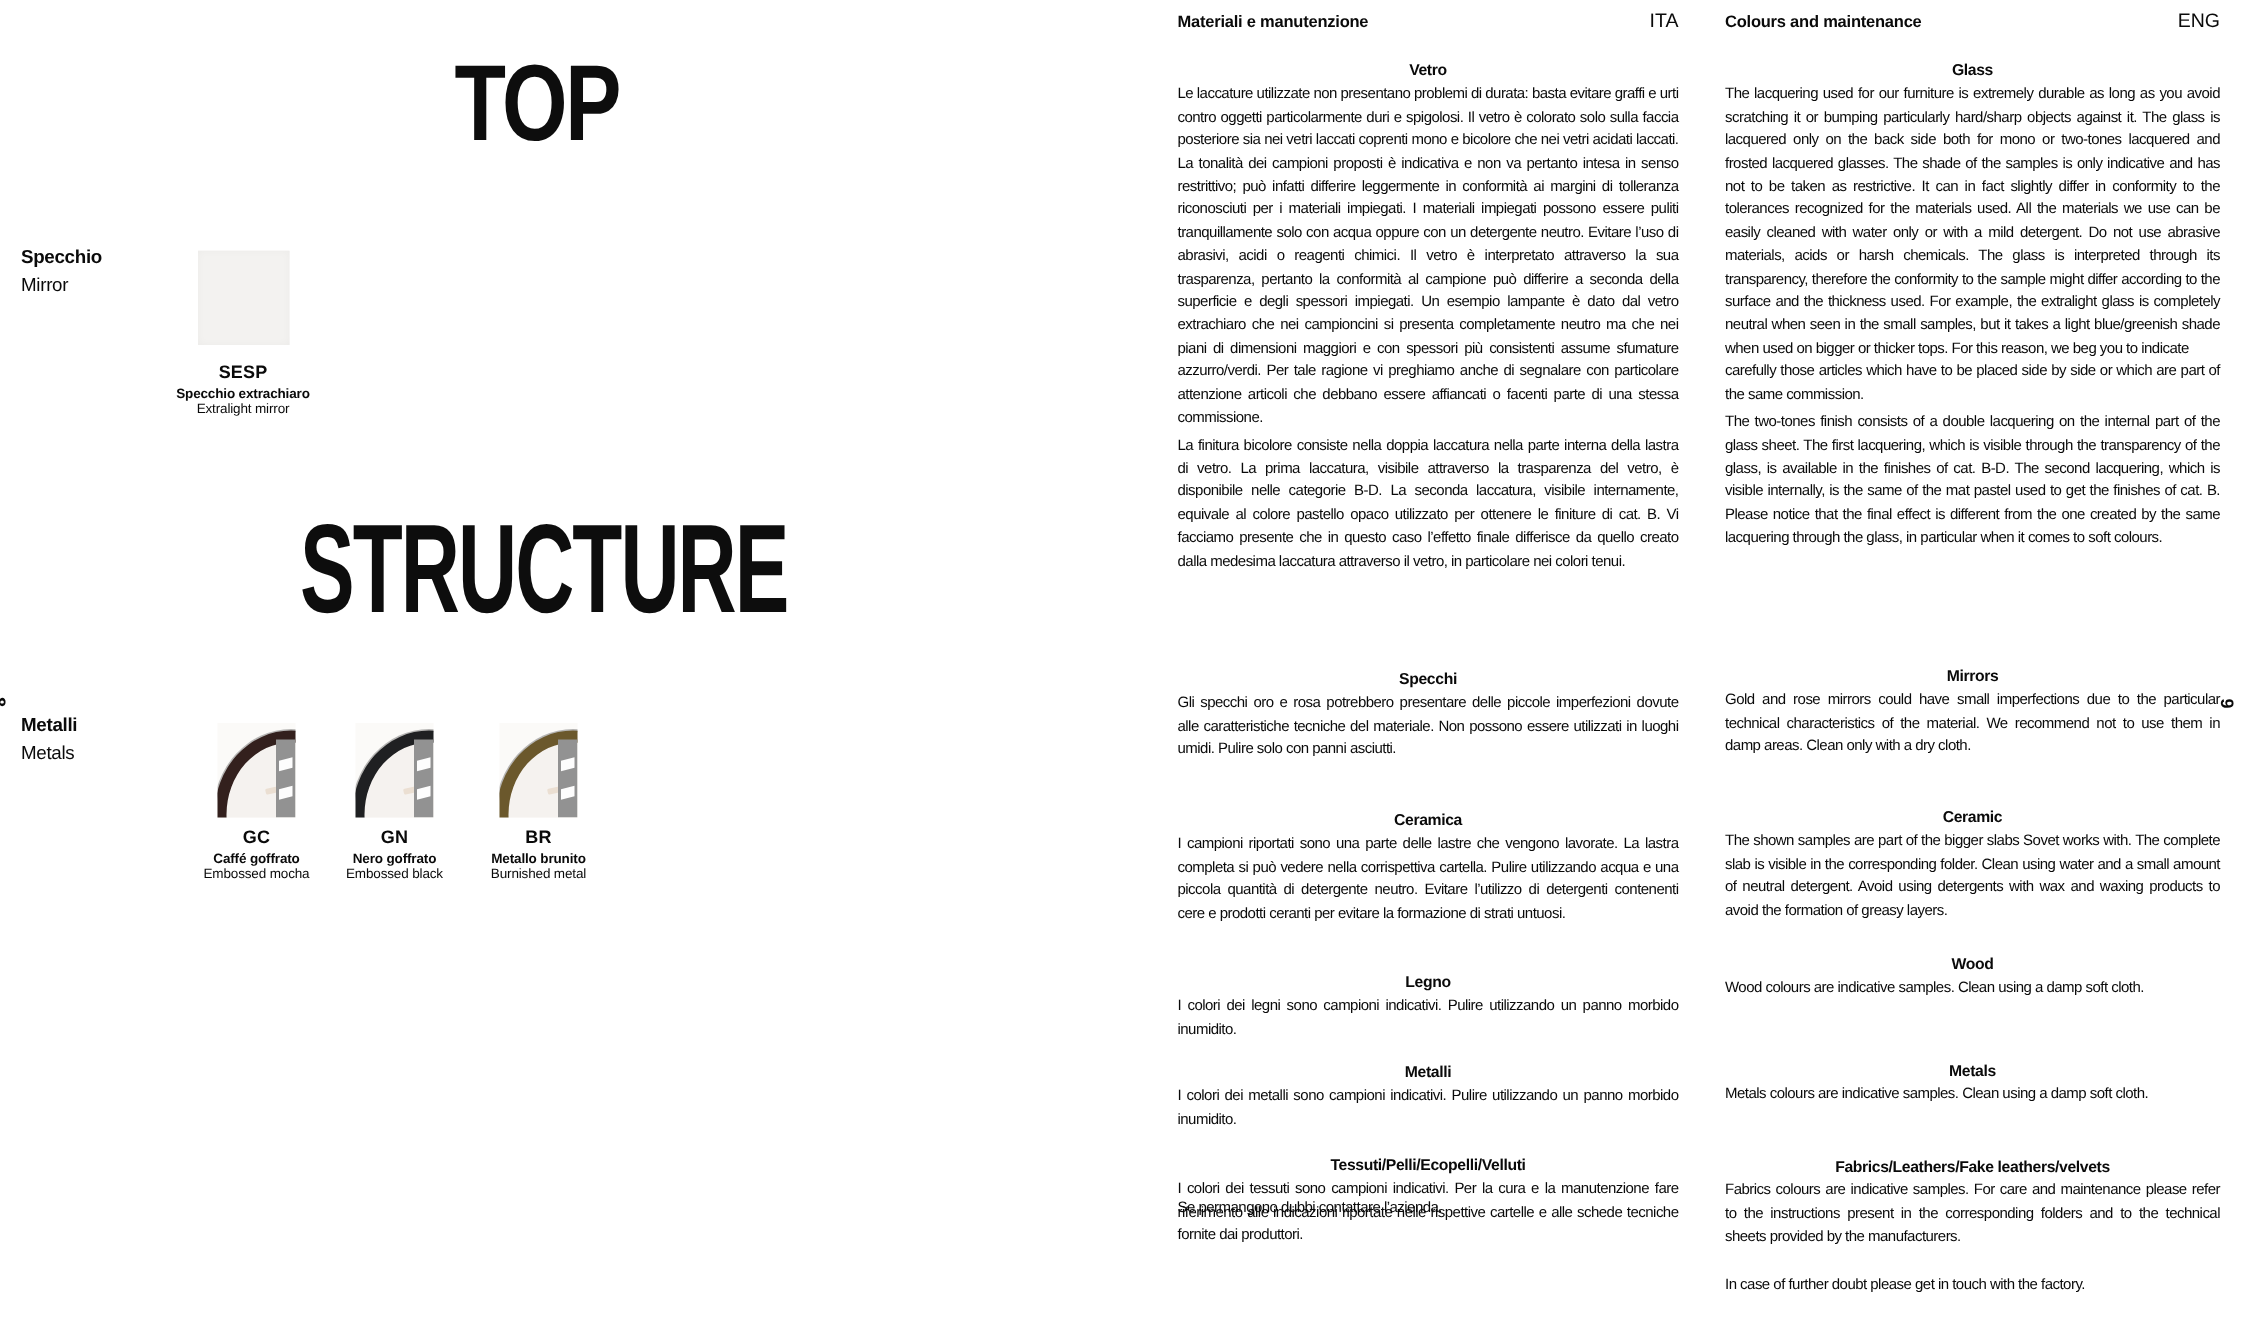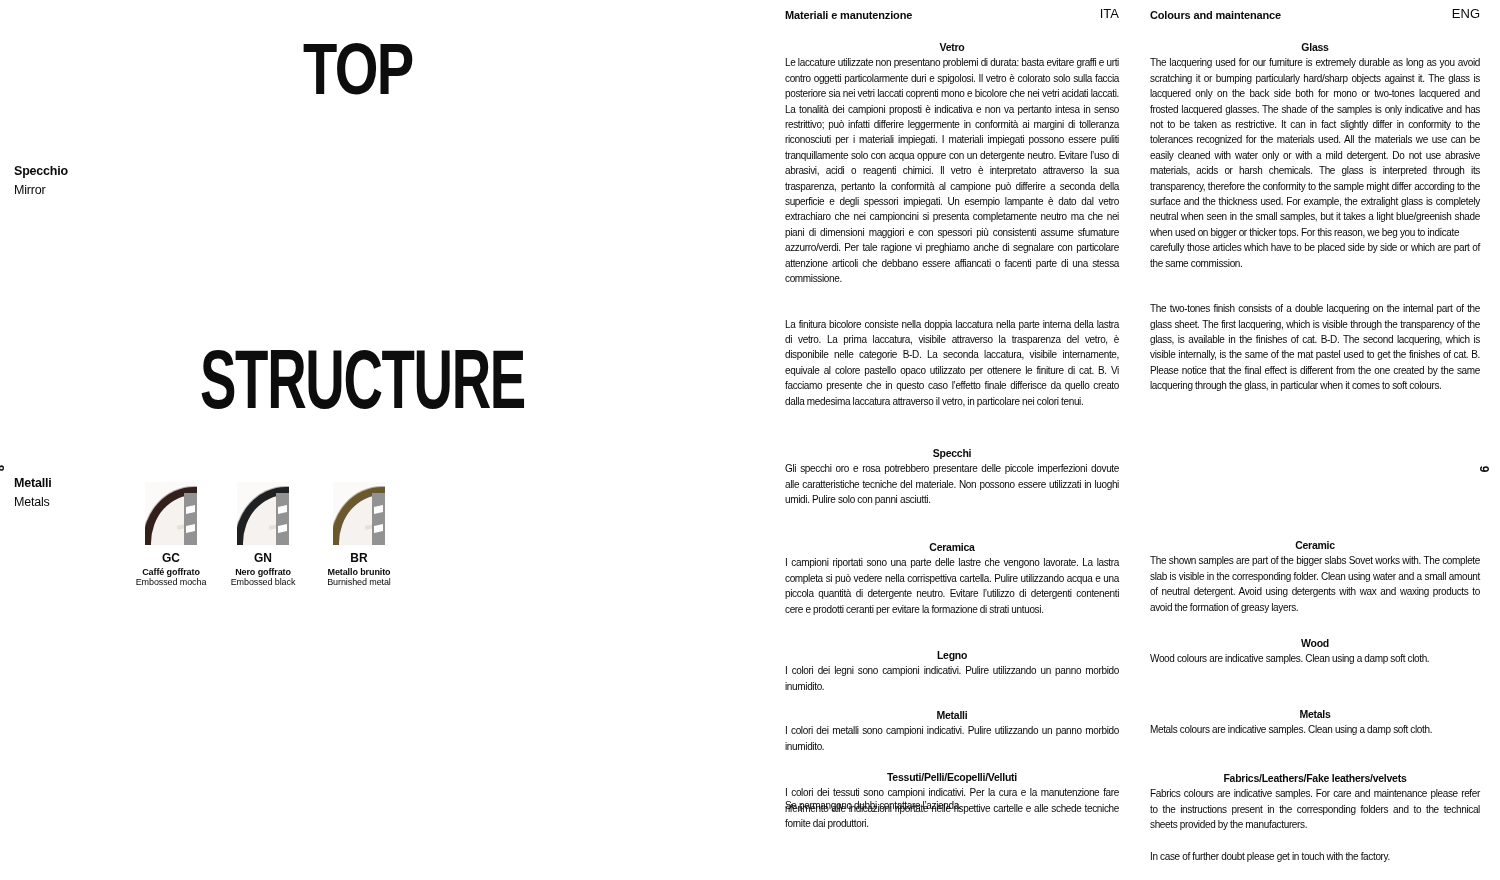--- a/index.html
+++ b/index.html
@@ -42,39 +42,45 @@
 
   
   .col{position:absolute;top:0;height:880px;font-size:10px;line-height:15.4px;letter-spacing:-0.35px;}
   .col-ita{left:785px;width:334px;}
   .col-eng{left:1150px;width:330px;}
   .col-header{position:absolute;top:8px;left:0;font-size:11px;font-weight:bold;letter-spacing:-0.15px;}
   .col-lang{position:absolute;top:6px;right:0;font-size:13px;letter-spacing:0;}
   .section{position:absolute;left:0;right:0;}
   .section h4{margin:0;font-size:10.5px;font-weight:bold;line-height:15.4px;letter-spacing:-0.25px;text-align:center;}
   .section p{margin:0;text-align:justify;}
-  .section p.spaced{margin-top:30px;}
+  .section p.spaced{margin-top:3px;}
   .footer-line{position:absolute;left:0;right:0;margin:0;text-align:left;}
 </style>
 </head>
 <body>
 
 <div class="sheet">
 
   <div class="big-heading heading-top">TOP</div>
   <div class="big-heading heading-structure">STRUCTURE</div>
 
   <div class="page-num page-num-left">8</div>
   <div class="page-num page-num-right">9</div>
 
   <div class="group-label label-mirror">
     <span class="lbl-ita">Specchio</span>
     <span class="lbl-eng">Mirror</span>
   </div>
 
+  <div class="sample mirror-sample">
+    <div class="mirror-tile" style="background-color: rgb(243, 242, 240);"></div>
+    <div class="code">SESP</div>
+    <div class="name-ita">Specchio extrachiaro</div>
+    <div class="name-eng">Extralight mirror</div>
+  </div>
 
   <div class="group-label label-metals">
     <span class="lbl-ita">Metalli</span>
     <span class="lbl-eng">Metals</span>
   </div>
 
   <div class="sample metal-sample" style="left:119px">
     <div class="metal-tile">
       <div class="ring" style="border-color: rgb(51, 32, 29);"></div>
       <div class="band"></div>
@@ -146,20 +152,24 @@
     <div class="col-header">Colours and maintenance</div>
     <div class="col-lang">ENG</div>
 
     <div class="section" style="top:40px">
       <h4>Glass</h4>
       <p>The lacquering used for our furniture is extremely durable as long as you avoid scratching it or bumping particularly hard/sharp objects against it. The glass is lacquered only on the back side both for mono or two-tones lacquered and frosted lacquered glasses. The shade of the samples is only indicative and has not to be taken as restrictive. It can in fact slightly differ in conformity to the tolerances recognized for the materials used. All the materials we use can be easily cleaned with water only or with a mild detergent. Do not use abrasive materials, acids or harsh chemicals. The glass is interpreted through its transparency, therefore the conformity to the sample might differ according to the surface and the thickness used. For example, the extralight glass is completely neutral when seen in the small samples, but it takes a light blue/greenish shade when used on bigger or thicker tops. For this reason, we beg you to indicate</p>
       <p>carefully those articles which have to be placed side by side or which are part of the same commission.</p>
       <p class="spaced">The two-tones finish consists of a double lacquering on the internal part of the glass sheet. The first lacquering, which is visible through the transparency of the glass, is available in the finishes of cat. B-D. The second lacquering, which is visible internally, is the same of the mat pastel used to get the finishes of cat. B. Please notice that the final effect is different from the one created by the same lacquering through the glass, in particular when it comes to soft colours.</p>
     </div>
 
+    <div class="section" style="top:444px">
+      <h4>Mirrors</h4>
+      <p>Gold and rose mirrors could have small imperfections due to the particular technical characteristics of the material. We recommend not to use them in damp areas. Clean only with a dry cloth.</p>
+    </div>
 
     <div class="section" style="top:538px">
       <h4>Ceramic</h4>
       <p>The shown samples are part of the bigger slabs Sovet works with. The complete slab is visible in the corresponding folder. Clean using water and a small amount of neutral detergent. Avoid using detergents with wax and waxing products to avoid the formation of greasy layers.</p>
     </div>
 
     <div class="section" style="top:636px">
       <h4>Wood</h4>
       <p>Wood colours are indicative samples. Clean using a damp soft cloth.</p>
     </div>

